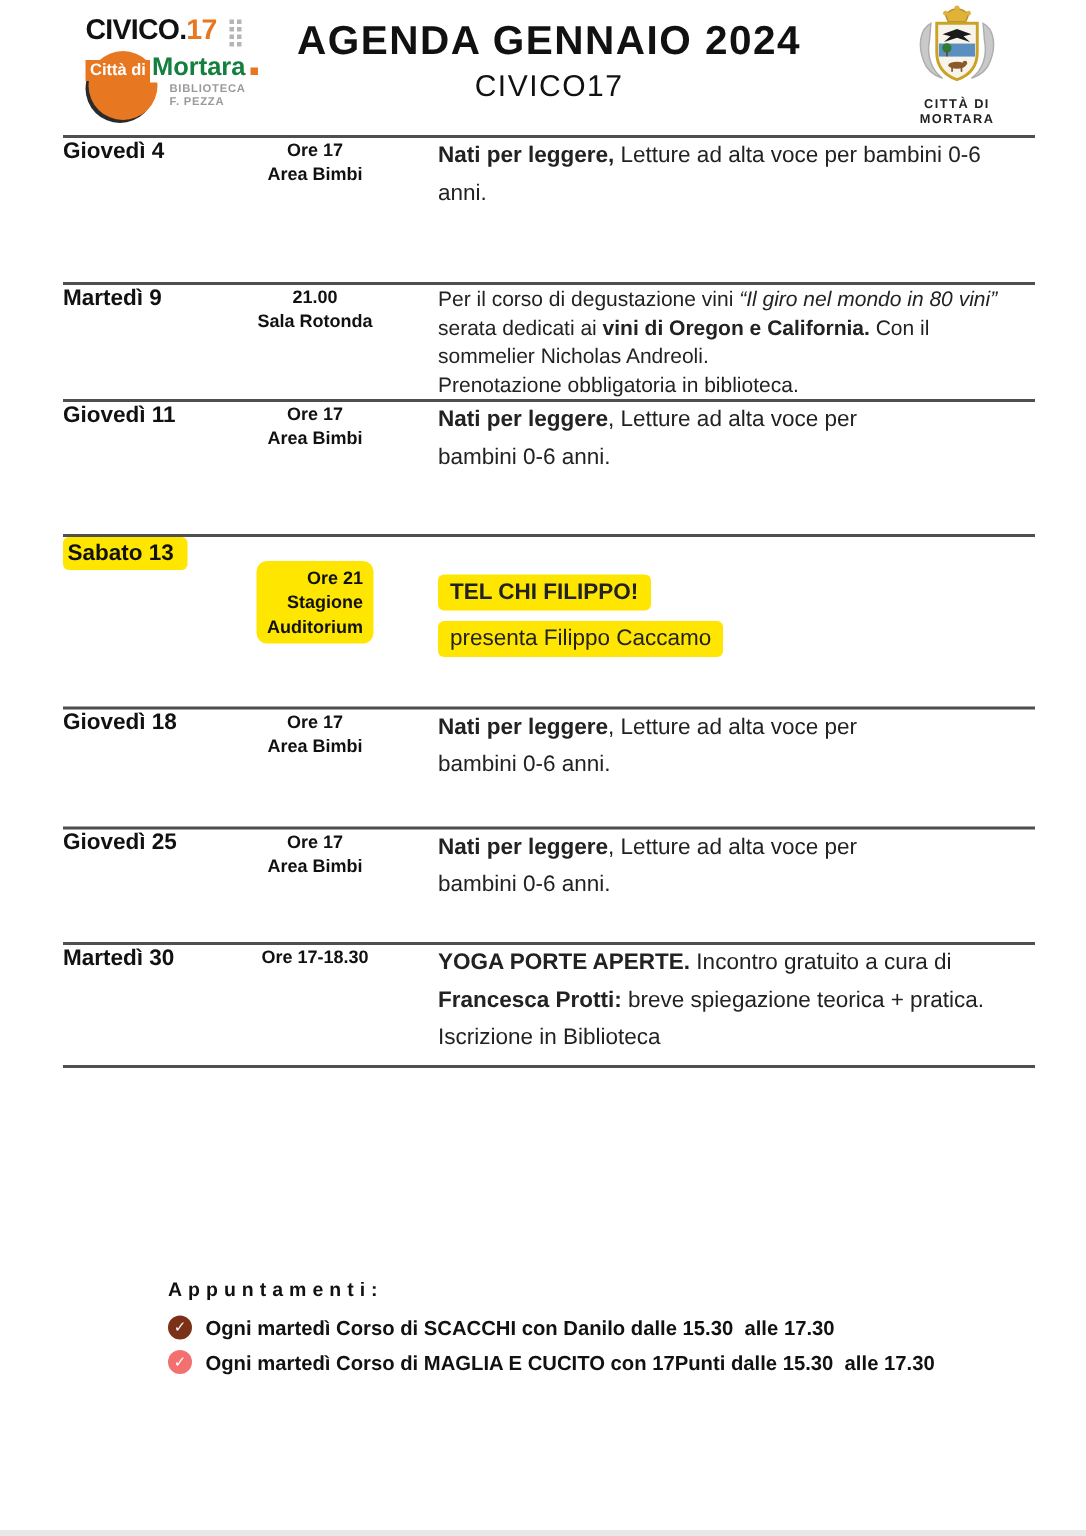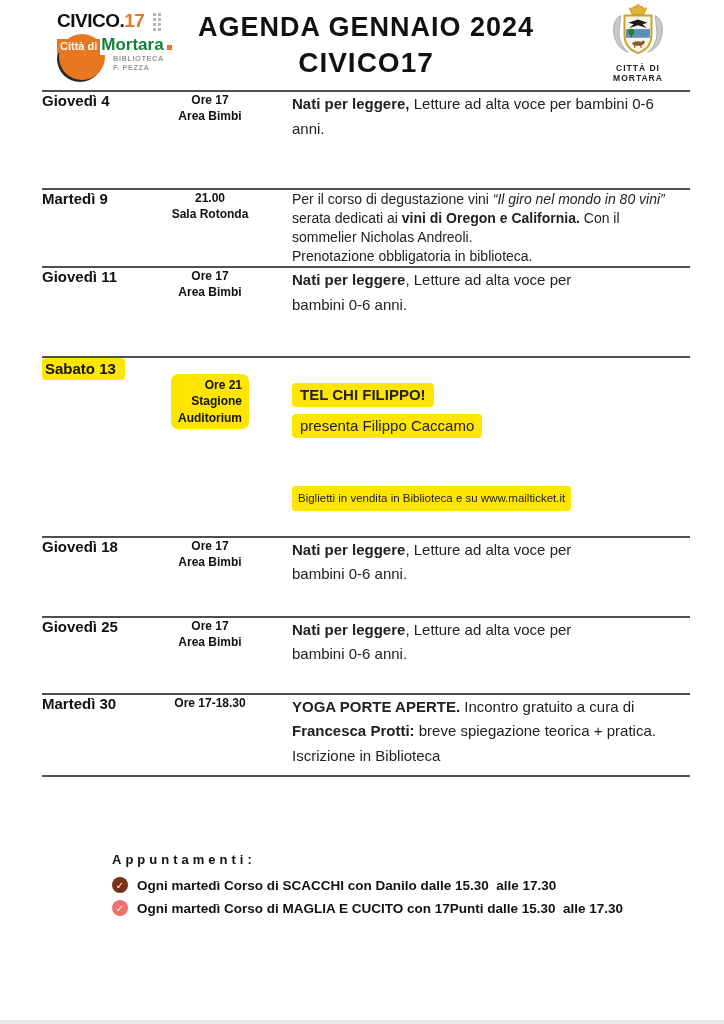--- a/index.html
+++ b/index.html
@@ -3,21 +3,21 @@
 <meta charset="utf-8">
 <style>
   html,body{margin:0;padding:0;background:#e8e8e8;}
   .page{position:relative;width:724px;height:1020px;margin:0 auto;background:#ffffff;
         font-family:"Liberation Sans","DejaVu Sans",sans-serif;color:#1c1c1c;overflow:hidden;}
 
   
   .header{position:relative;margin:0 34px 0 42px;height:90px;border-bottom:2px solid #4f4f4f;}
   .title{position:absolute;left:50%;top:12px;transform:translateX(-50%);text-align:center;width:430px;}
   .title .l1{font-size:27px;font-weight:700;letter-spacing:1px;color:#111;}
-  .title .l2{font-size:28px;font-weight:700;letter-spacing:1px;color:#111;margin-top:4px;}
+  .title .l2{font-size:20px;font-weight:400;letter-spacing:1px;color:#111;margin-top:4px;}
 
   
   .logo{position:absolute;left:13px;top:8px;width:130px;height:80px;}
   .logo-disc{position:absolute;left:4px;top:26px;width:46px;height:46px;border-radius:50%;
              background:#e87722;box-shadow:-2px 2px 0 0 #2a2a2a;}
   .logo-line1{position:absolute;left:2px;top:2px;z-index:2;font-size:19px;font-weight:700;
               letter-spacing:-0.5px;white-space:nowrap;}
   .logo-line1 .lw{color:#111;}
   .logo-line1 .lo{color:#e87722;}
   .dots{display:inline-grid;grid-template-columns:repeat(2,3px);gap:2px;margin-left:4px;vertical-align:top;margin-top:3px;}
@@ -156,21 +156,20 @@
       <div class="day">
         <span class="hl day-hl">Sabato 13</span>
       </div>
       <div class="time">
         <span class="hl time-hl">Ore 21
 Stagione
 Auditorium</span>
       </div>
       <div class="desc">
         <div><span class="hl blk" style="font-weight: 700;">TEL CHI FILIPPO!</span><span class="hl blk">presenta Filippo Caccamo</span></div>
-        <div class="note hl">Biglietti in vendita in Biblioteca e su www.mailticket.it</div>
       </div>
     </div>
 
     <div class="row r4">
       <div class="day">Giovedì 18</div>
       <div class="time">Ore 17
 Area Bimbi</div>
       <div class="desc"><span style="font-weight: 700;">Nati per leggere</span><span>, Letture ad alta voce per
 bambini 0-6 anni.</span></div>
     </div>

